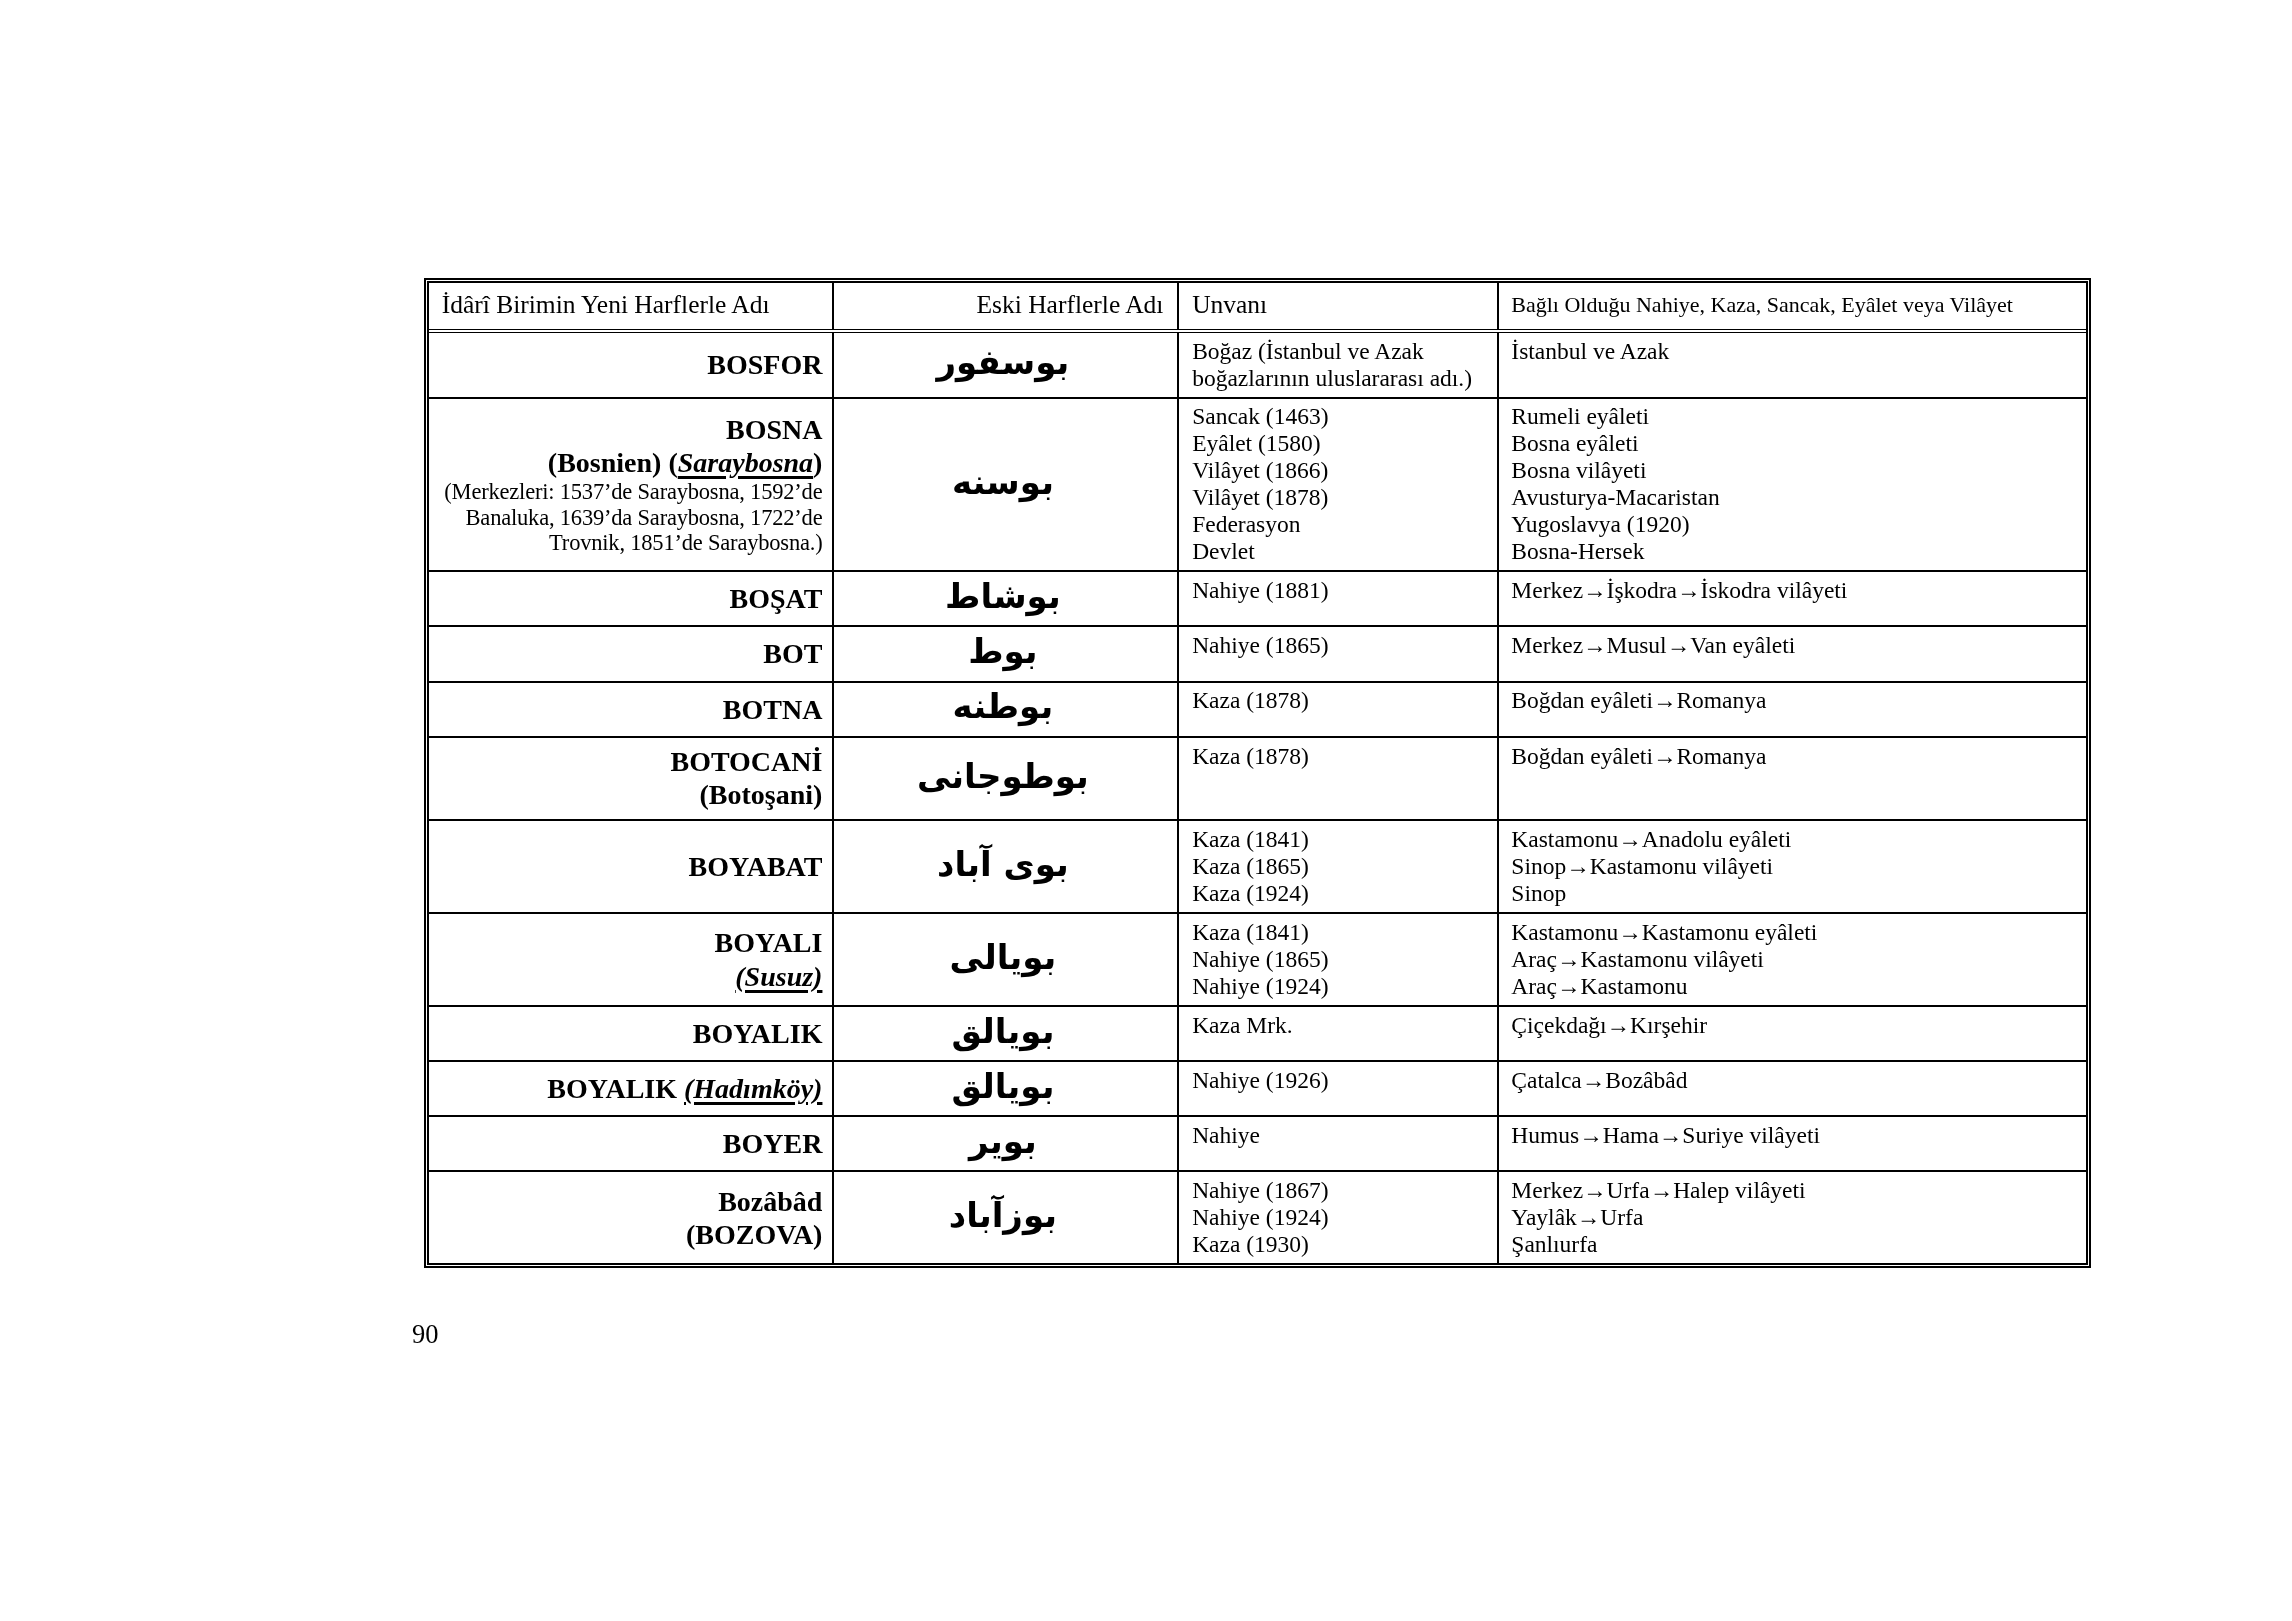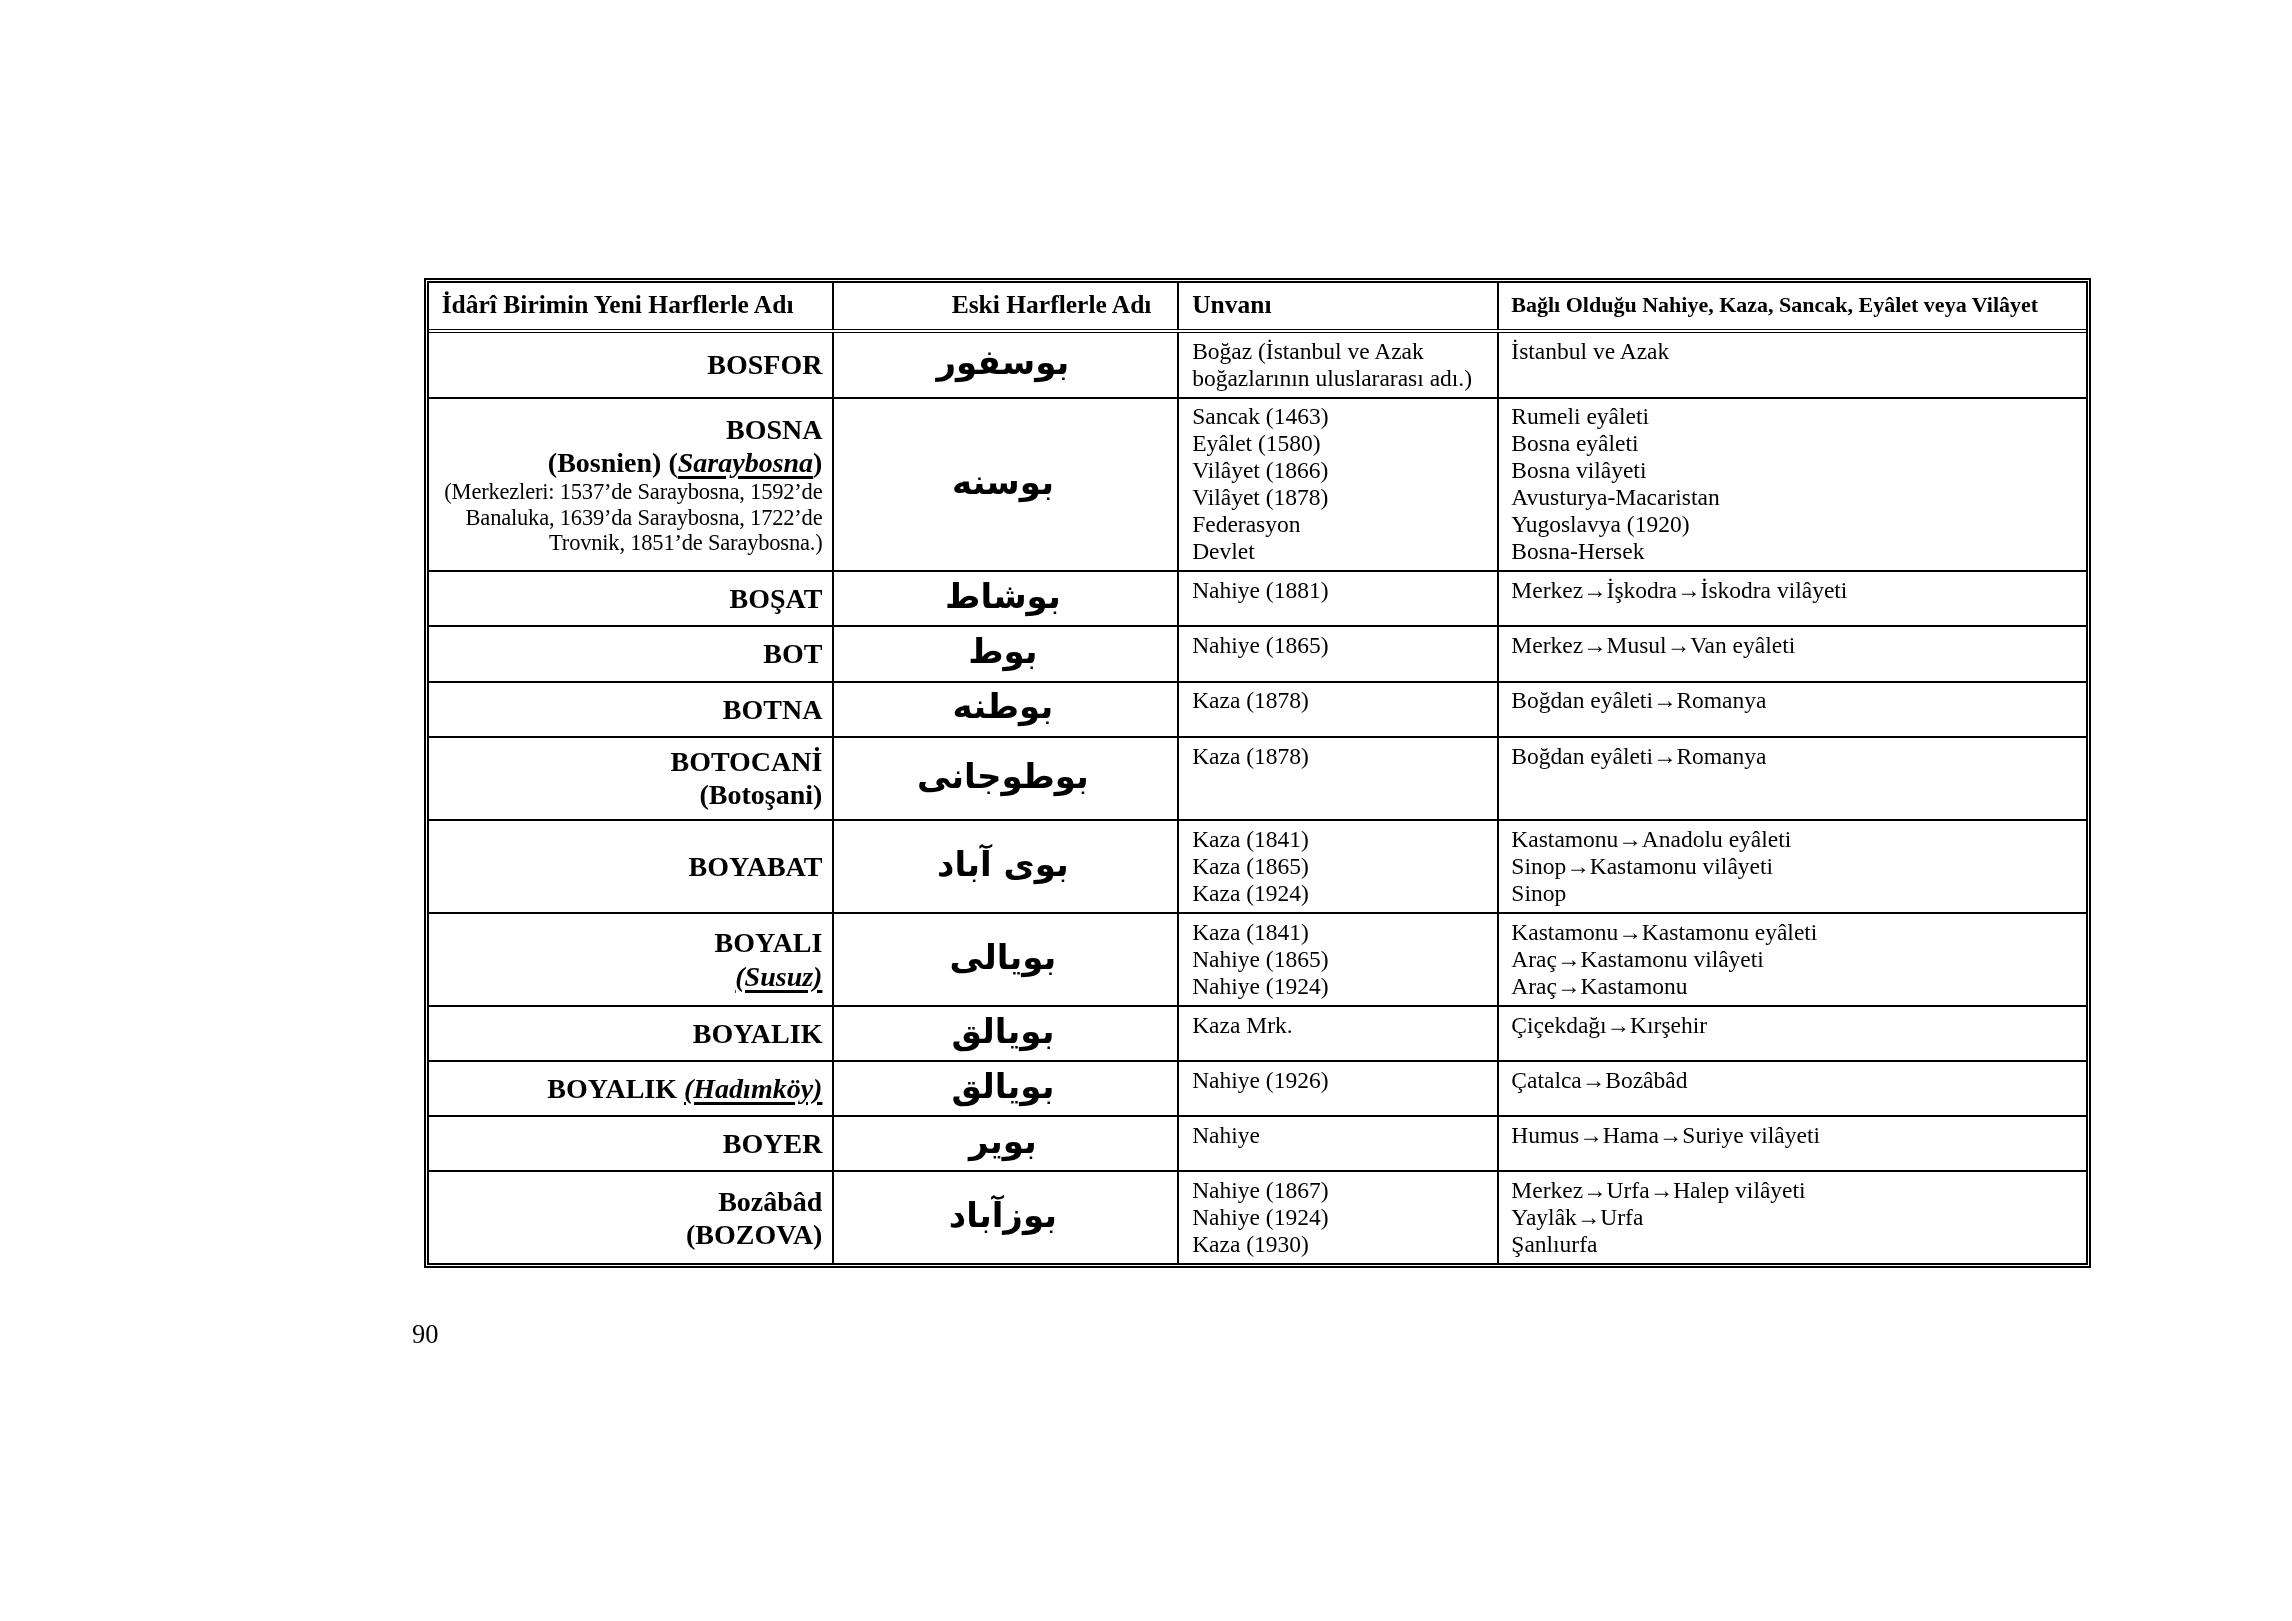--- a/index.html
+++ b/index.html
@@ -25,29 +25,29 @@
     table-layout:fixed;
   }
   th, td { border:2px solid #000; }
   
   th:first-child, td:first-child { border-left:none; }
   th:last-child, td:last-child { border-right:none; }
   thead th { border-top:none; border-bottom:4.9px double #000; }
   tbody tr:last-child td { border-bottom:none; }
 
   thead th {
-    font-weight:bold;
+    font-weight:normal;
     font-size:25.5px;
     text-align:left;
     vertical-align:middle;
     padding:6.9px 7.8px 8.8px 12.7px;
     white-space:nowrap;
     height:45px;
   }
-  th.th-right { text-align:right; padding-right:26px; }
+  th.th-right { text-align:right; padding-right:14px; }
   th.th-small { font-size:22px; }
 
   td.name-cell {
     vertical-align:middle;
     padding:7.8px 9.8px 7.8px 13.7px;
     font-weight:bold;
     font-size:28px;
     line-height:1.18;
     text-align:right;
   }

